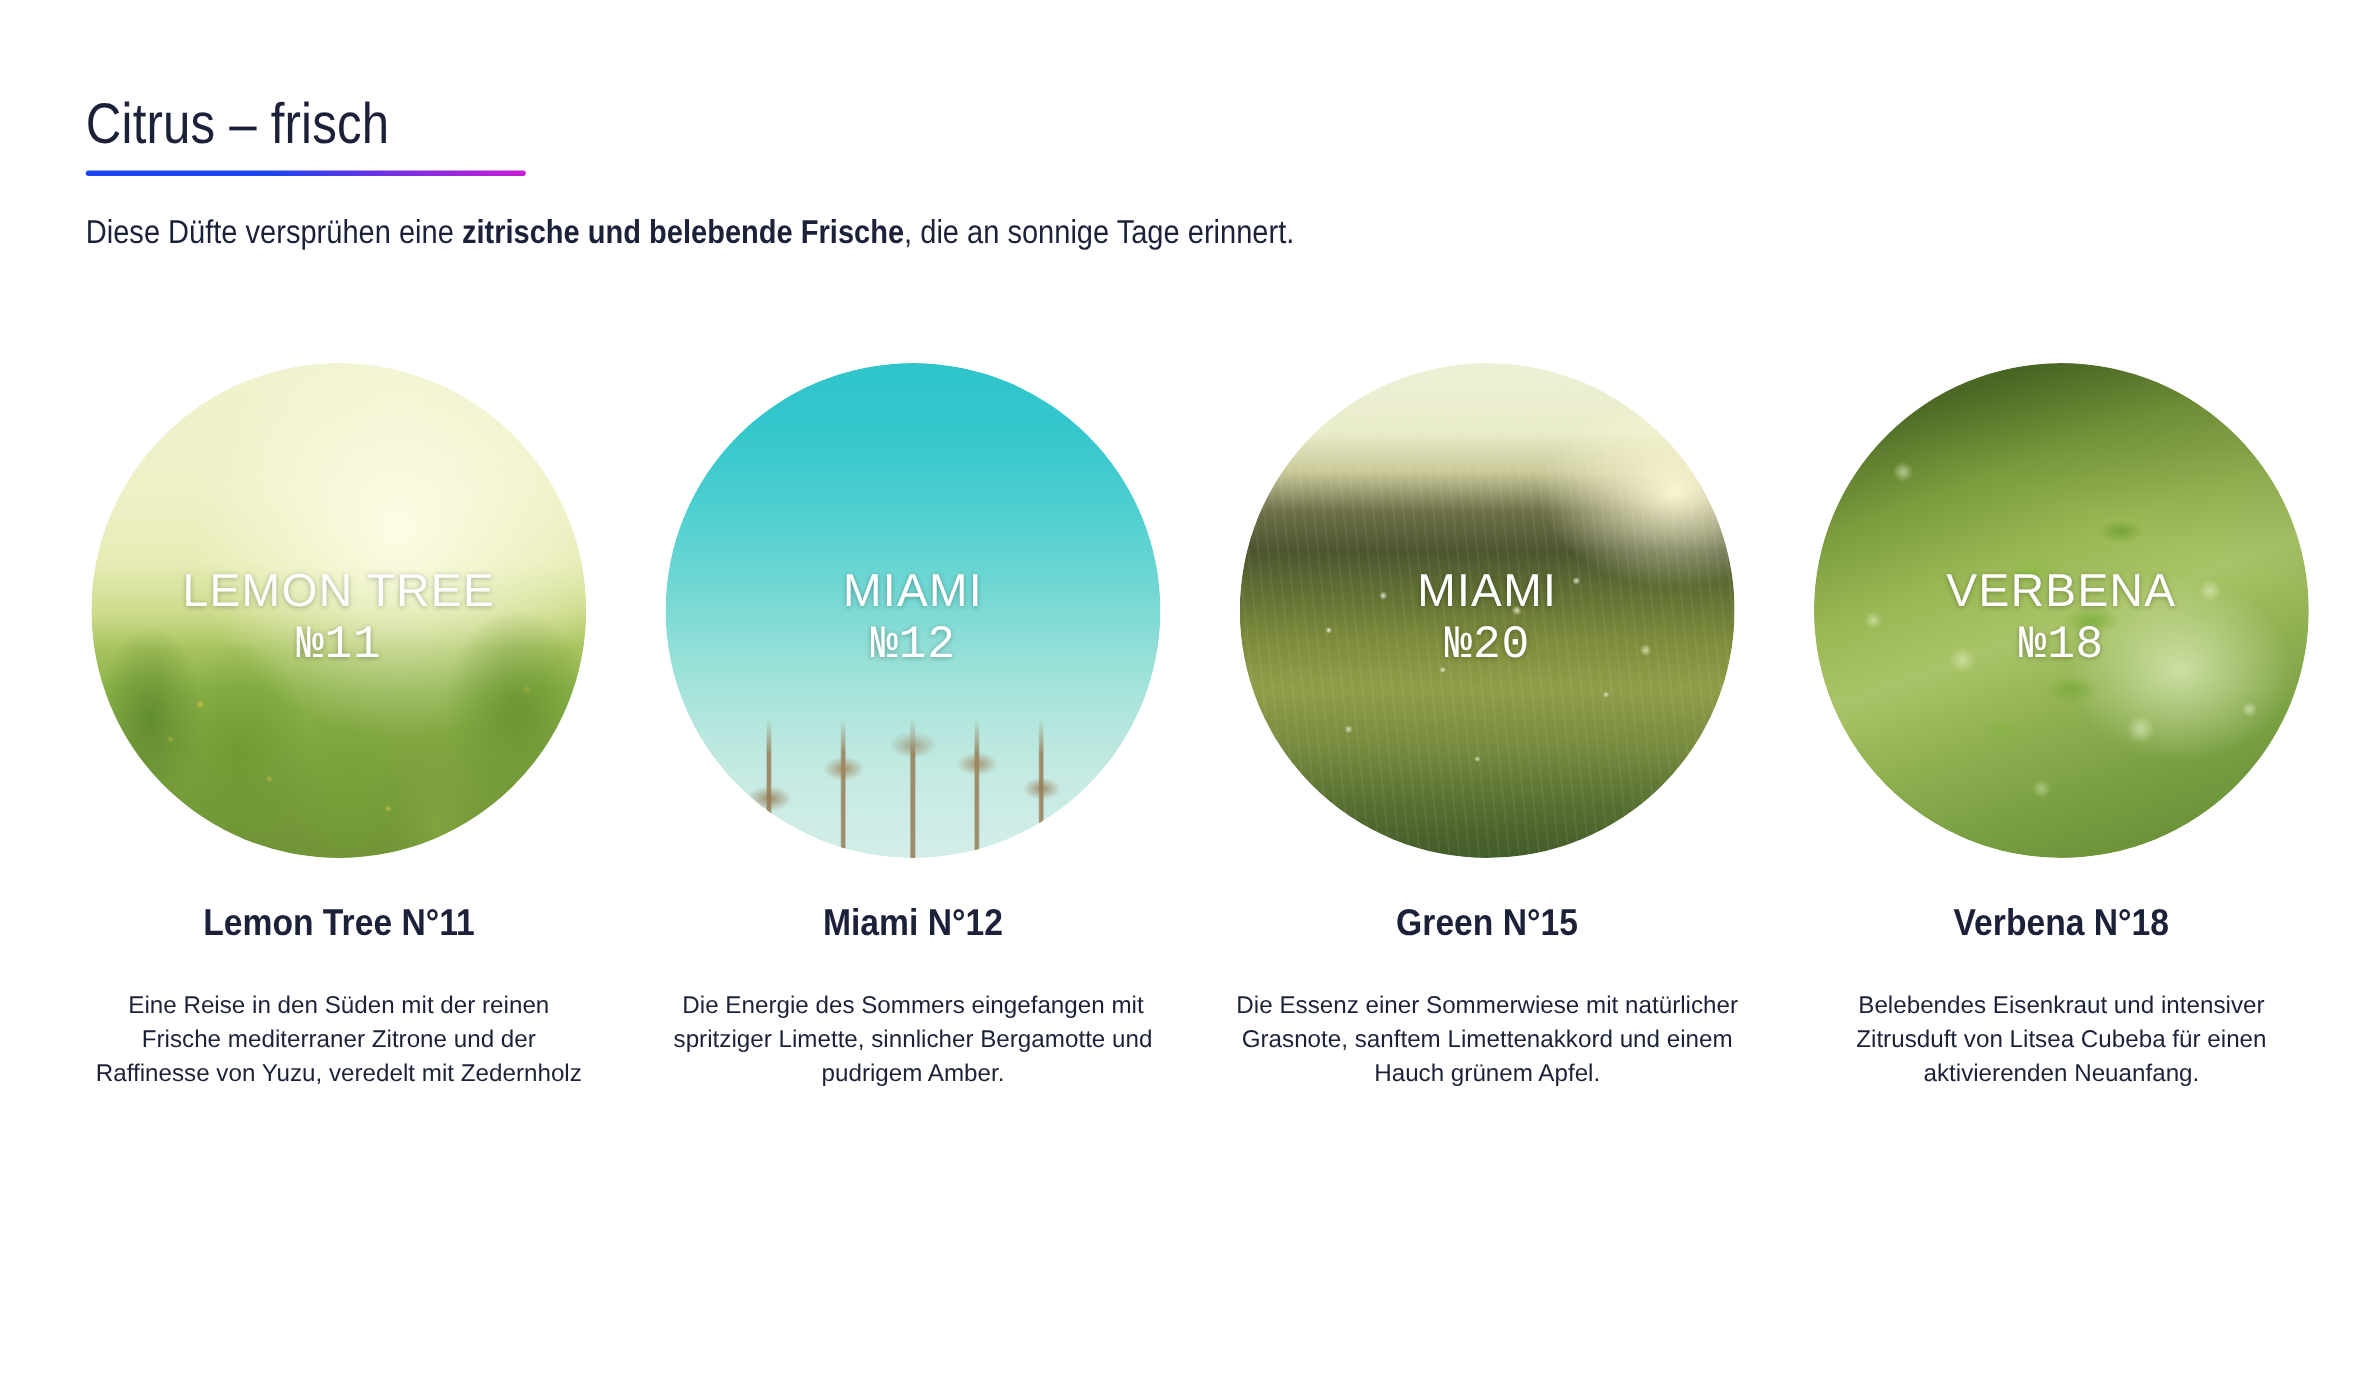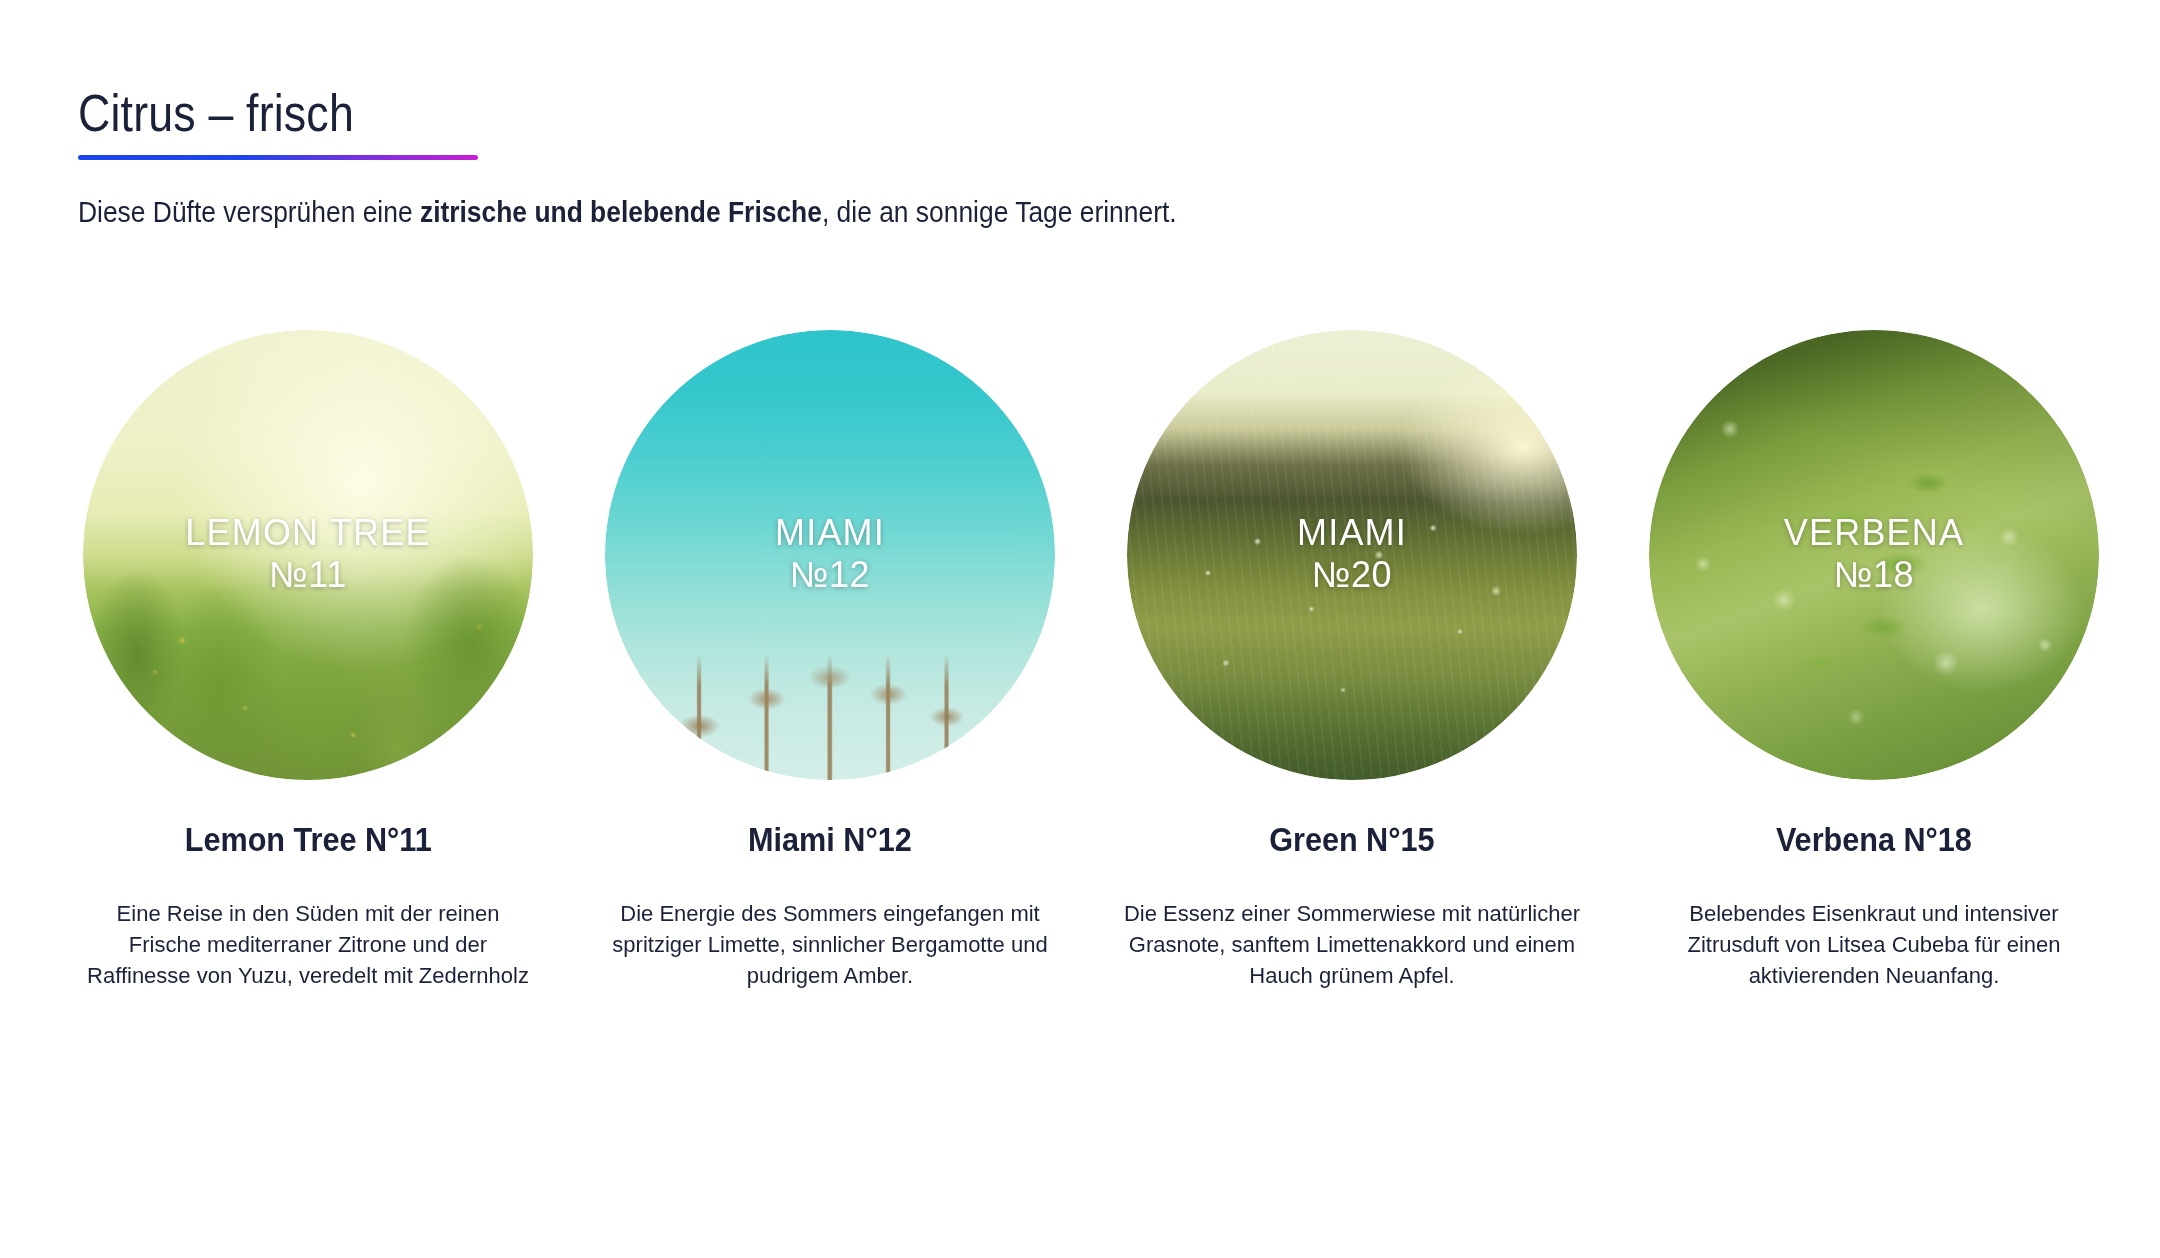--- a/index.html
+++ b/index.html
@@ -95,29 +95,30 @@
     border-radius: 50%;
   }
   .circle-overlay {
     position: absolute;
     left: 0;
     right: 0;
     top: 182px;
     text-align: center;
     color: #ffffff;
     font-family: "Liberation Sans Narrow", "Liberation Sans", sans-serif;
-    font-size: 36px;
+    font-size: 42px;
     line-height: 1.18;
     letter-spacing: 1.2px;
     text-shadow: 0 1px 5px rgba(0,0,0,0.30);
     pointer-events: none;
   }
   .circle-overlay .num {
     display: block;
     letter-spacing: 0.6px;
+    font-family: Liberation Mono, monospace;
   }
 
   .card-title {
     margin-top: 40px;
     font-size: 34px;
     font-weight: 700;
     color: #1b2138;
     text-align: center;
     transform: scaleX(0.90);
     white-space: nowrap;

